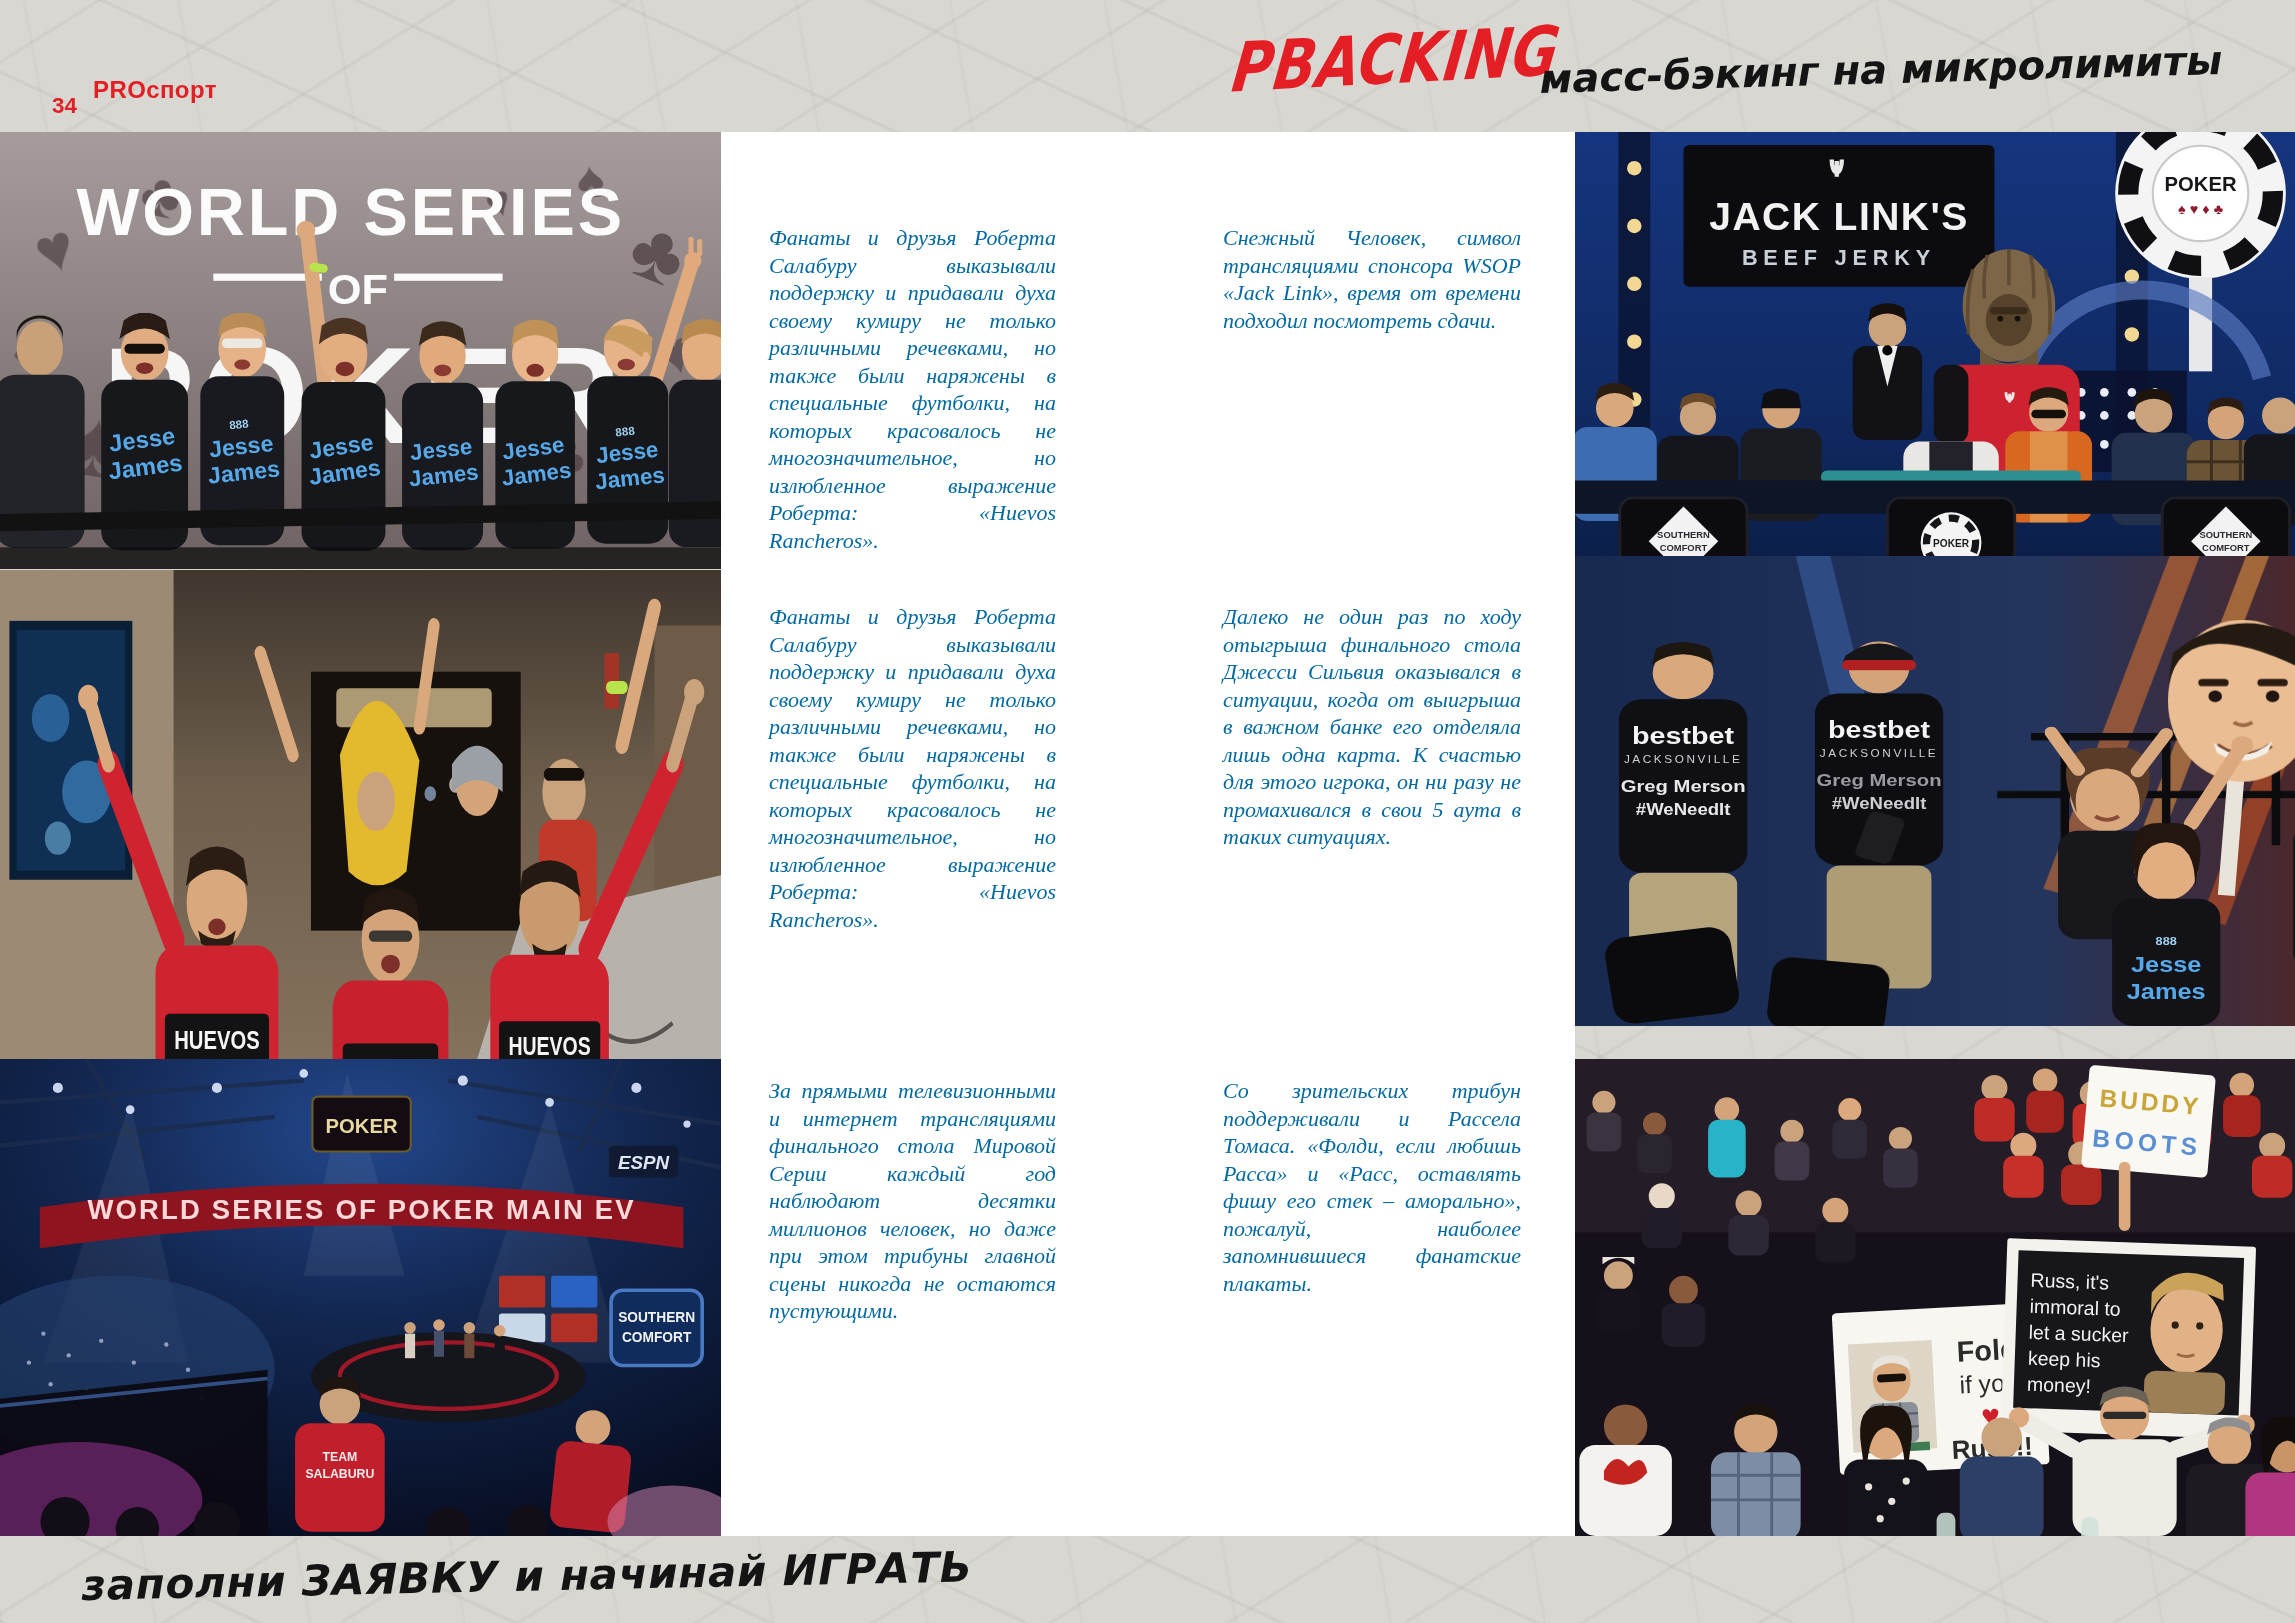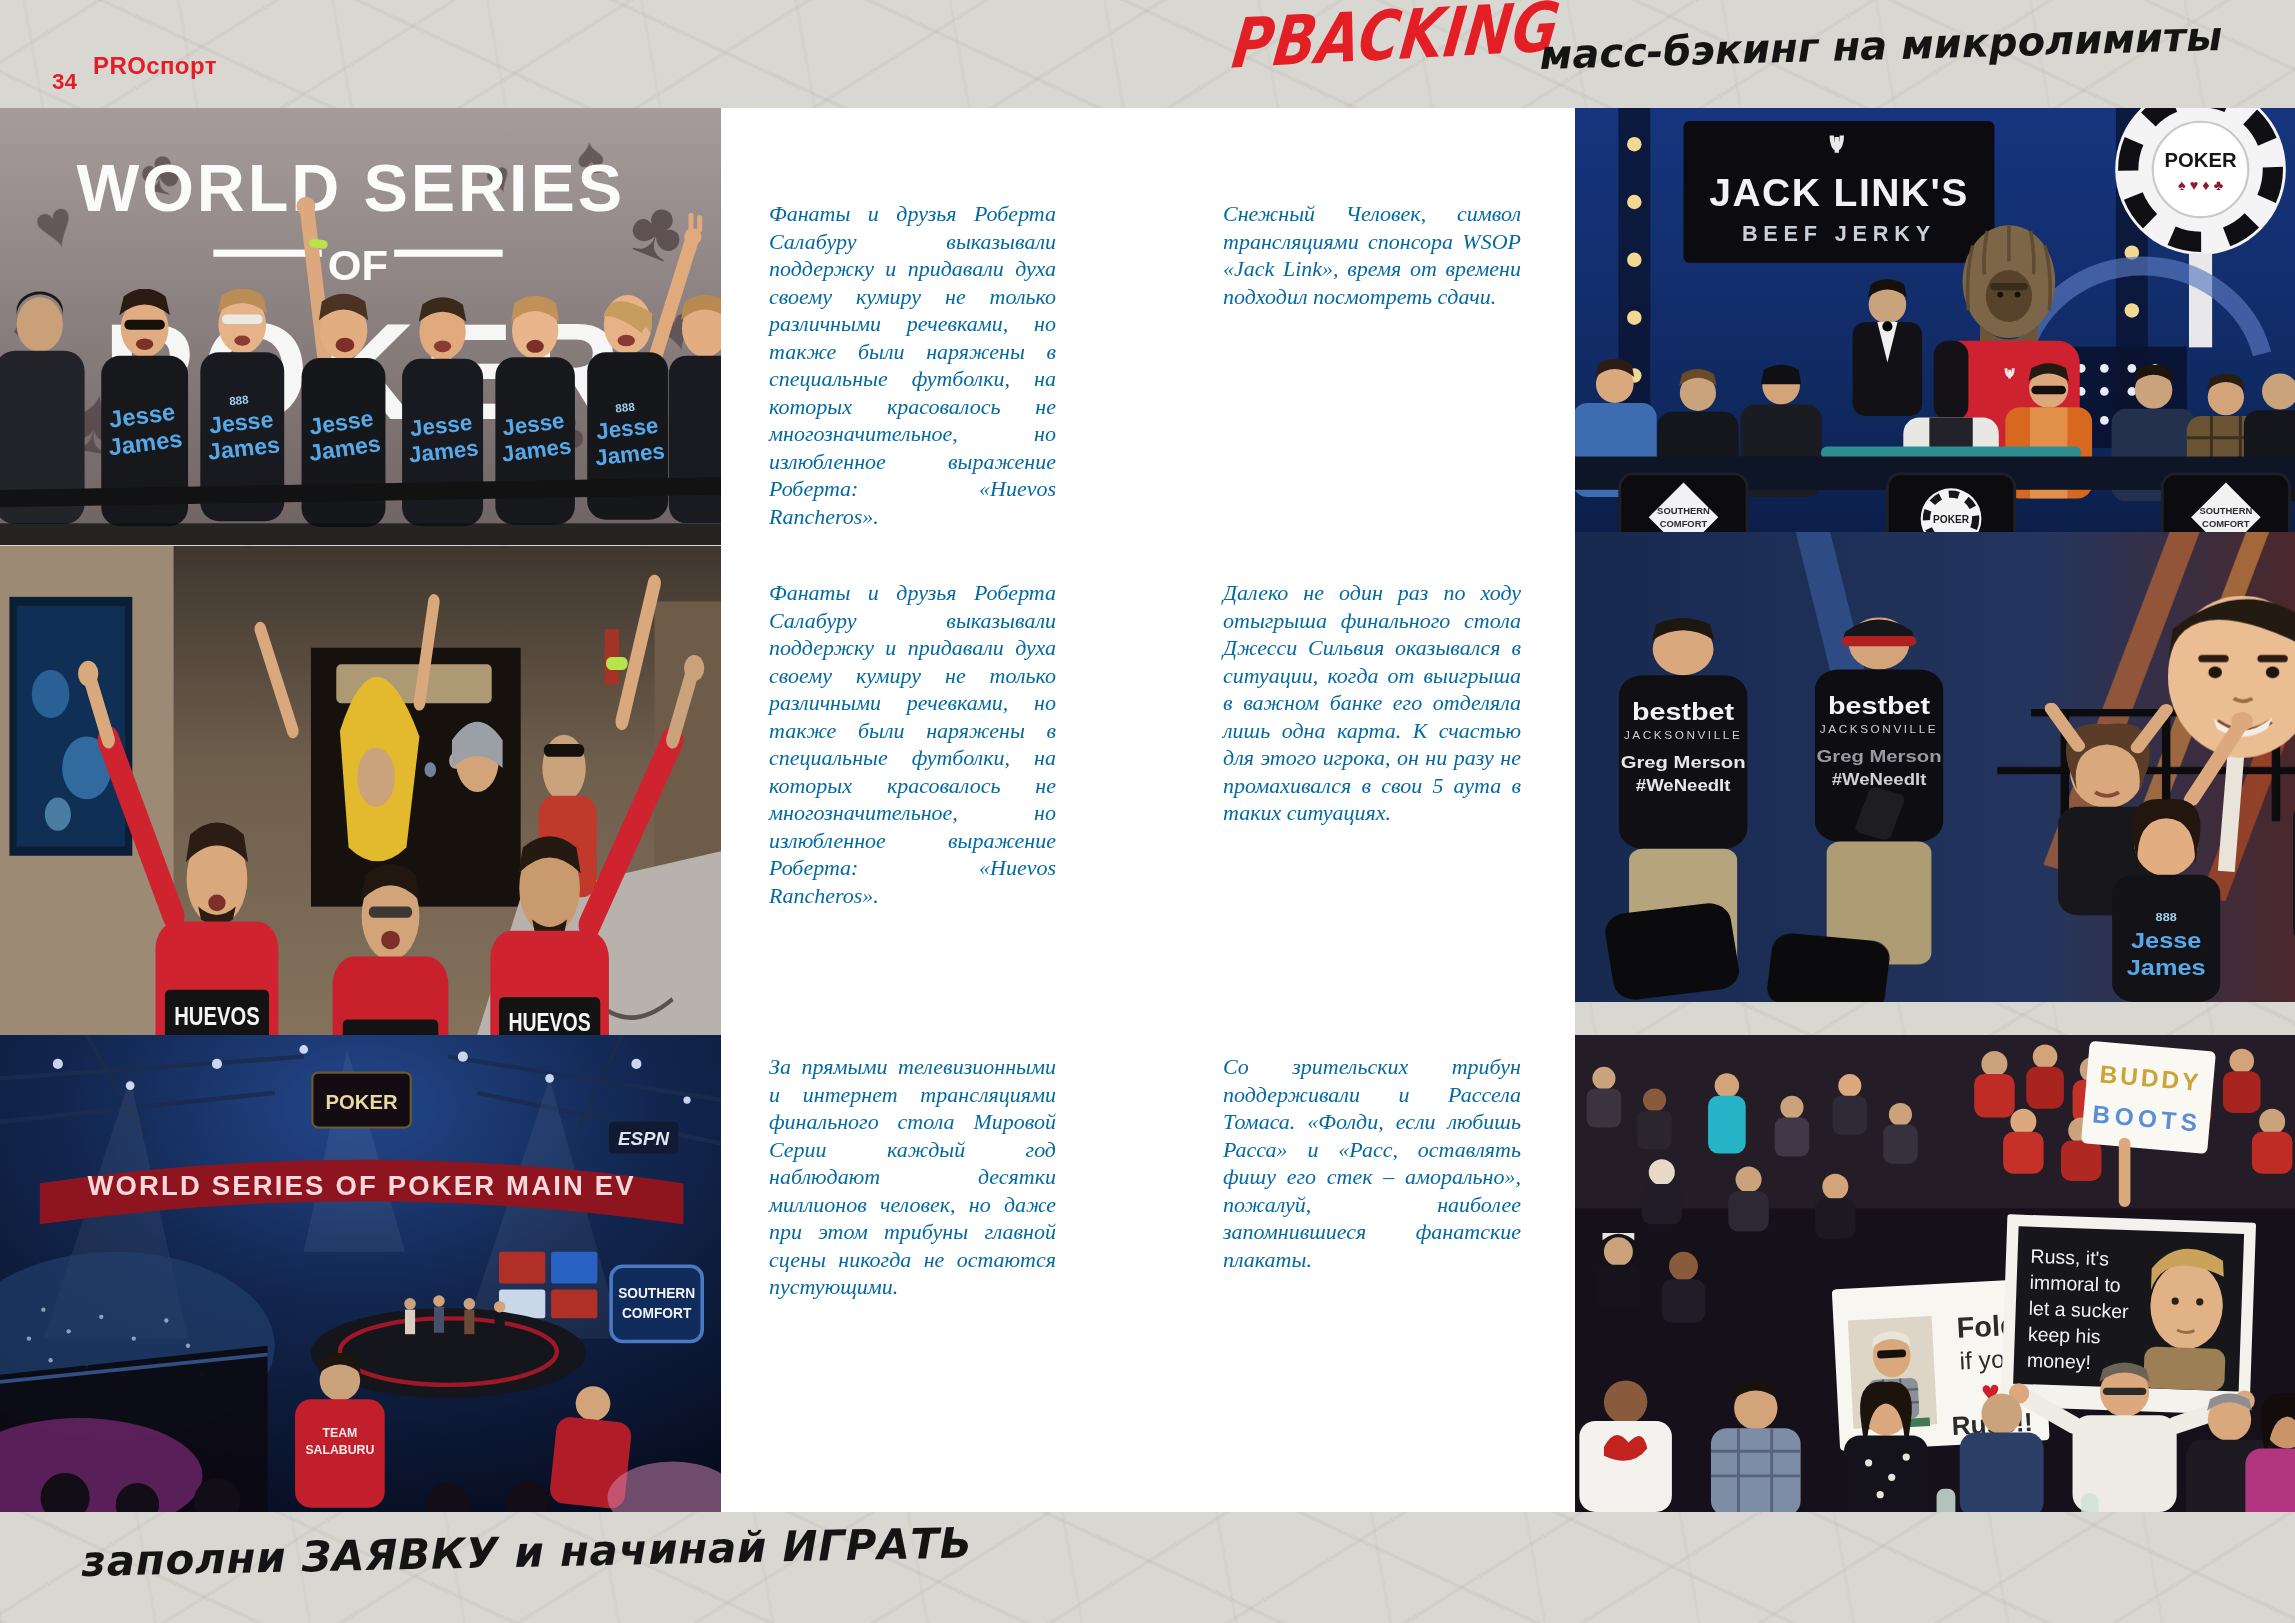--- a/index.html
+++ b/index.html
@@ -6,21 +6,21 @@
   body{
     width:2295px;height:1623px;
     font-family:"Liberation Sans",sans-serif;
     background:
       repeating-linear-gradient(25deg, rgba(138,136,126,.10) 0 3.6px, rgba(0,0,0,0) 3.6px 108px),
       repeating-linear-gradient(-32deg, rgba(138,136,126,.09) 0 3.6px, rgba(0,0,0,0) 3.6px 94px),
       repeating-linear-gradient(80deg, rgba(150,148,138,.07) 0 2.9px, rgba(0,0,0,0) 2.9px 152px),
       #d9d7d2;
     overflow:hidden;position:relative;
   }
-  .page{position:absolute;inset:0;}
+  .page{position:absolute;inset:0;margin-top:24px;}
   
   .pagenum{position:absolute;left:52px;top:69px;font-size:22.4px;font-weight:bold;color:#e31e24;}
   .magname{position:absolute;left:93px;top:52px;font-size:24px;font-weight:bold;color:#e31e24;letter-spacing:0.4px;}
   .logo-script{
     position:absolute;left:1238px;top:4.3px;width:304px;
     font-family:"DejaVu Sans",sans-serif;font-weight:bold;font-style:italic;
     font-size:68px;color:#e31e24;letter-spacing:0.7px;
     transform:rotate(-3deg) skewX(-10deg) scaleX(.82);transform-origin:left top;white-space:nowrap;
   }
   .tagline-script{

